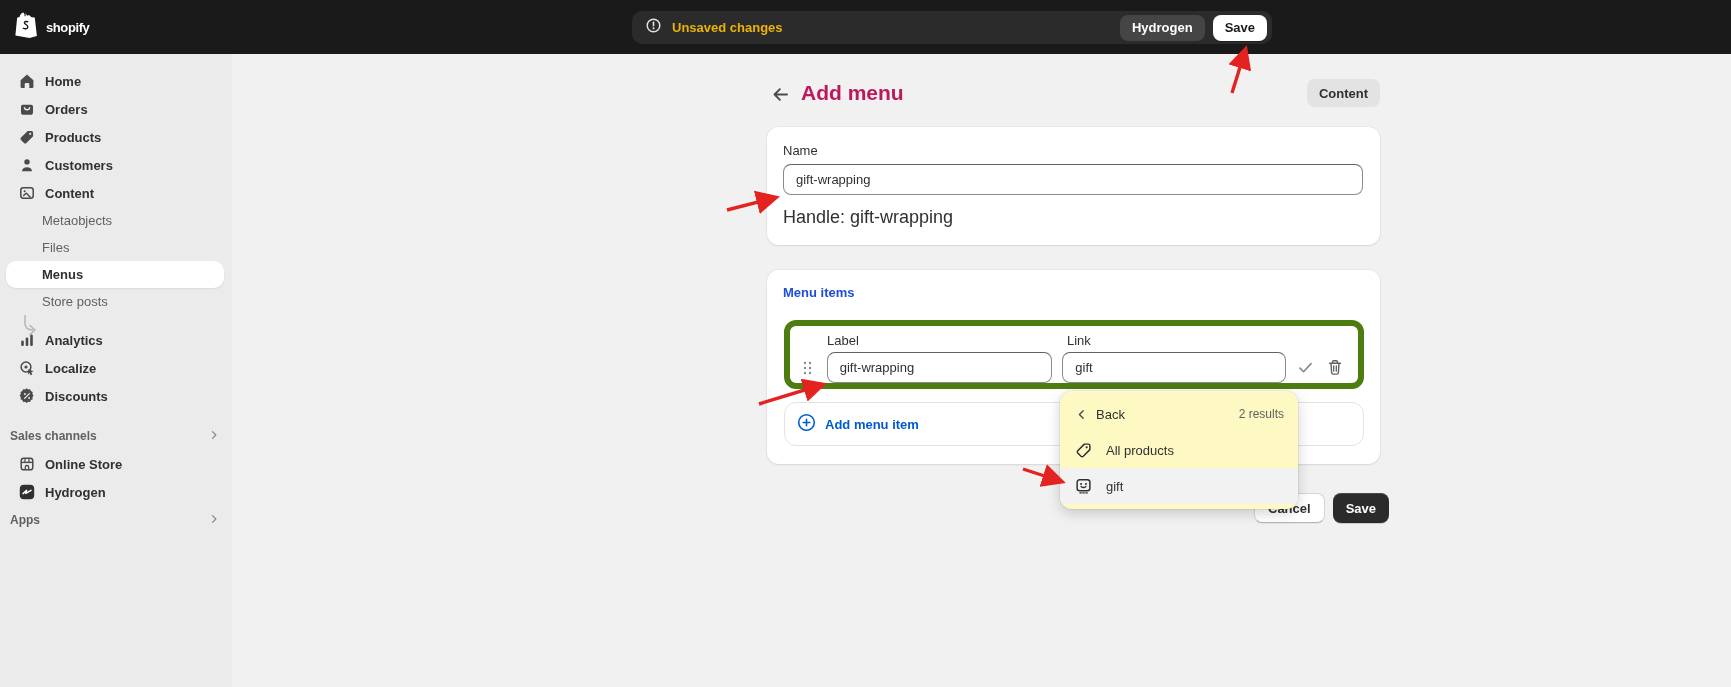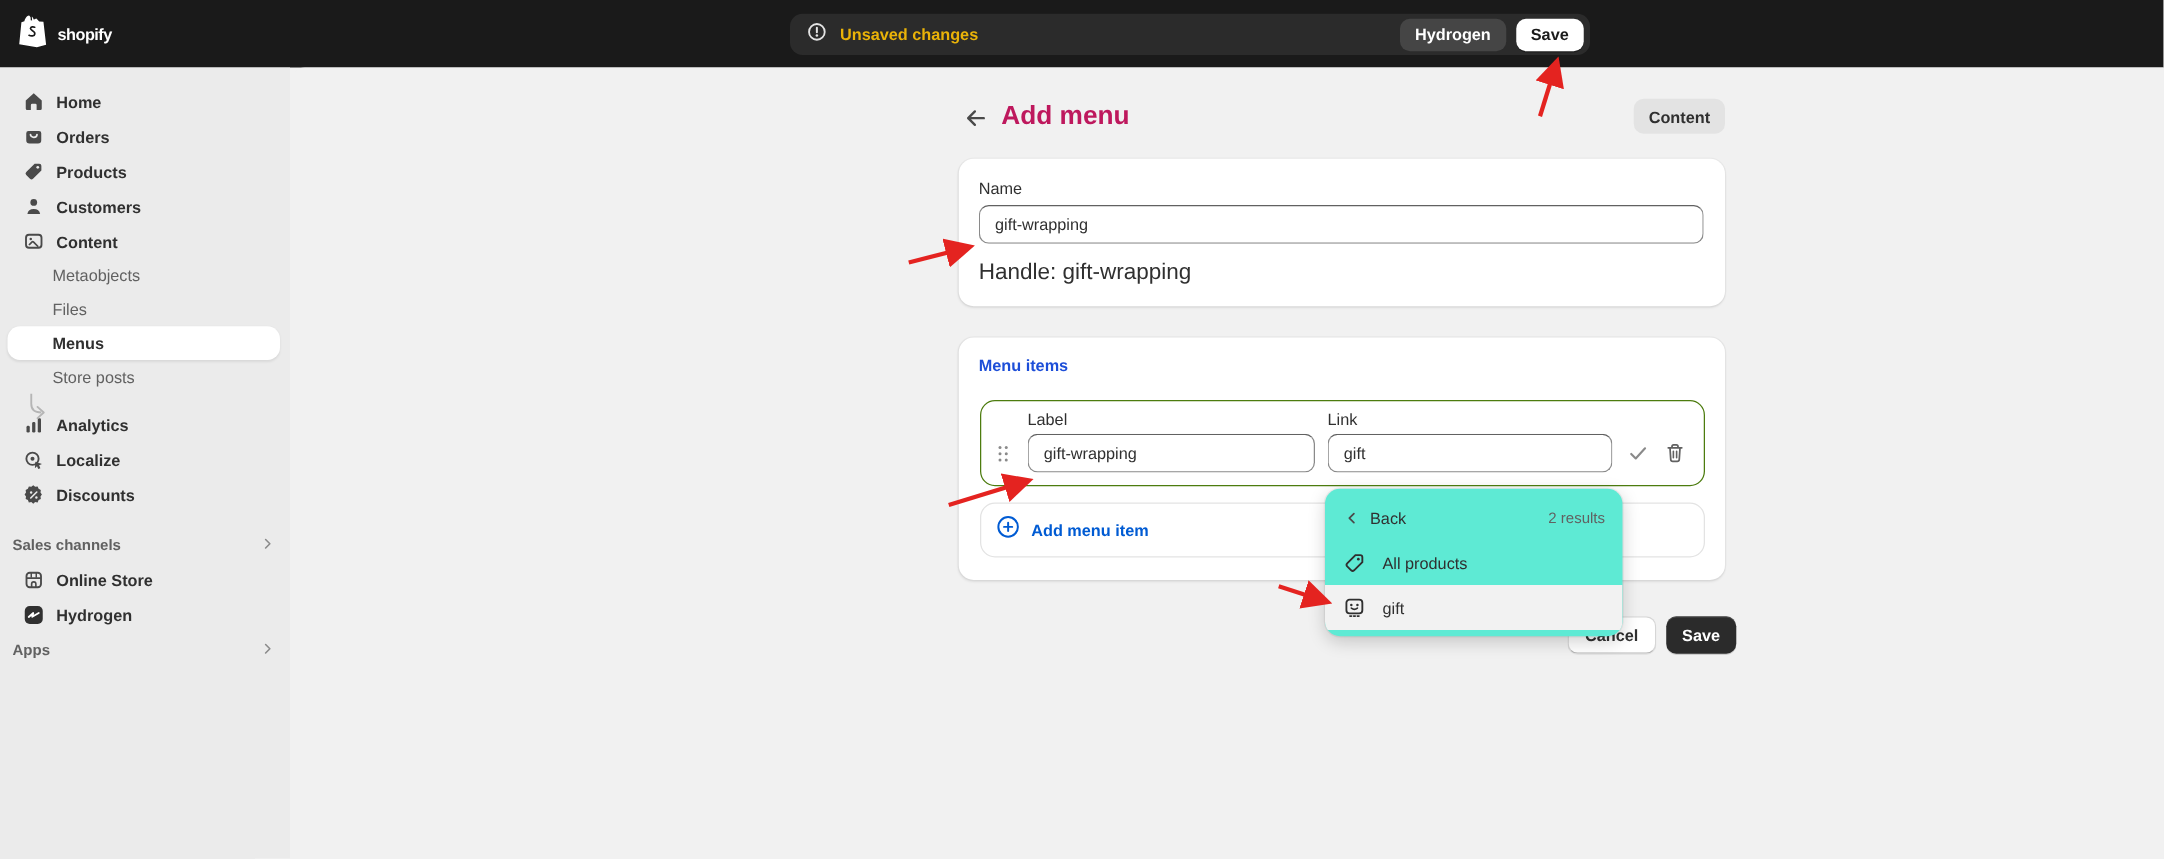--- a/index.html
+++ b/index.html
@@ -48,21 +48,21 @@
   .card1{left:767px;top:127px;width:613px;height:118px;padding:16px;}
   .card2{left:767px;top:270px;width:613px;height:194px;padding:15px 16px;}
   .fld-label{font-size:13px;color:#303030;margin-bottom:6px;}
   .txt-input{height:31px;border:1px solid #8a8a8a;border-top-color:#616161;border-radius:8px;
              font-family:"Liberation Sans",sans-serif;font-size:13px;color:#303030;padding:0 12px;
              background:#fff;outline:none;}
   .name-input{width:580px;margin-bottom:12px;}
   .handle-text{font-size:18px;color:#303030;}
   .card2-title{font-size:13px;font-weight:700;color:#1d4ed8;margin-bottom:17px;}
 
-  .item-editor{position:absolute;left:784px;top:320px;width:580px;height:69px;border:1px solid #4d7c0f;
+  .item-editor{position:absolute;left:784px;top:320px;width:580px;height:69px;border:6px solid #4d7c0f;
                border-radius:12px;padding:7px 12px 0 12px;}
   .cols{display:flex;margin-left:25px;gap:10px;font-size:13px;color:#303030;margin-bottom:4px;}
   .col-label{width:230px;}
   .col-link{width:228px;}
   .editor-row{display:flex;align-items:center;}
   .drag-handle{width:13px;height:18px;margin-right:12px;display:flex;align-items:center;cursor:grab;}
   .input-label{width:230px;margin-right:10px;}
   .input-link{width:228px;}
   .icon-btn{width:22px;height:22px;display:flex;align-items:center;justify-content:center;cursor:pointer;}
   .check-btn{margin-left:9px;}
@@ -74,21 +74,21 @@
 
   .footer-btns{position:absolute;left:1254px;top:493px;display:flex;gap:8px;z-index:8;}
   .btn-cancel{height:30px;padding:0 13px;background:#fff;border:1px solid #d6d6d6;border-bottom-color:#b5b5b5;
               border-radius:8px;font-size:13px;font-weight:600;color:#303030;display:flex;align-items:center;cursor:pointer;
               box-shadow:0 1px 0 rgba(0,0,0,.05);}
   .btn-save-primary{height:30px;padding:0 13px;background:#2b2b2b;border-radius:8px;font-size:13px;
               font-weight:600;color:#fff;display:flex;align-items:center;cursor:pointer;
               box-shadow:inset 0 1px 0 rgba(255,255,255,.14),0 1px 0 rgba(0,0,0,.15);}
 
   
-  .popover{position:absolute;left:1060px;top:391px;width:238px;height:118px;background:#5eead4;border-radius:12px;
+  .popover{position:absolute;left:1060px;top:391px;width:238px;height:118px;background:#fef9c3;border-radius:12px;
            box-shadow:0 4px 14px rgba(0,0,0,.18),0 0 0 1px rgba(0,0,0,.05);z-index:20;padding:5px 0;overflow:hidden;text-align:center;}
   .pop-row{height:36px;display:flex;align-items:center;padding:0 14px;font-size:13px;color:#303030;cursor:pointer;}
   .pop-row .ric{width:18px;height:18px;display:flex;align-items:center;justify-content:center;margin-right:14px;flex:none;}
   .pop-row.back .ric{margin-right:8px;width:14px;}
   .pop-row .grow{flex:1;}
   .pop-results{font-size:12px;color:#616161;}
   .pop-row.hl{background:#f2f2f2;}
 
   .annotations{position:absolute;left:0;top:0;width:1731px;height:687px;z-index:30;pointer-events:none;}
 </style>

